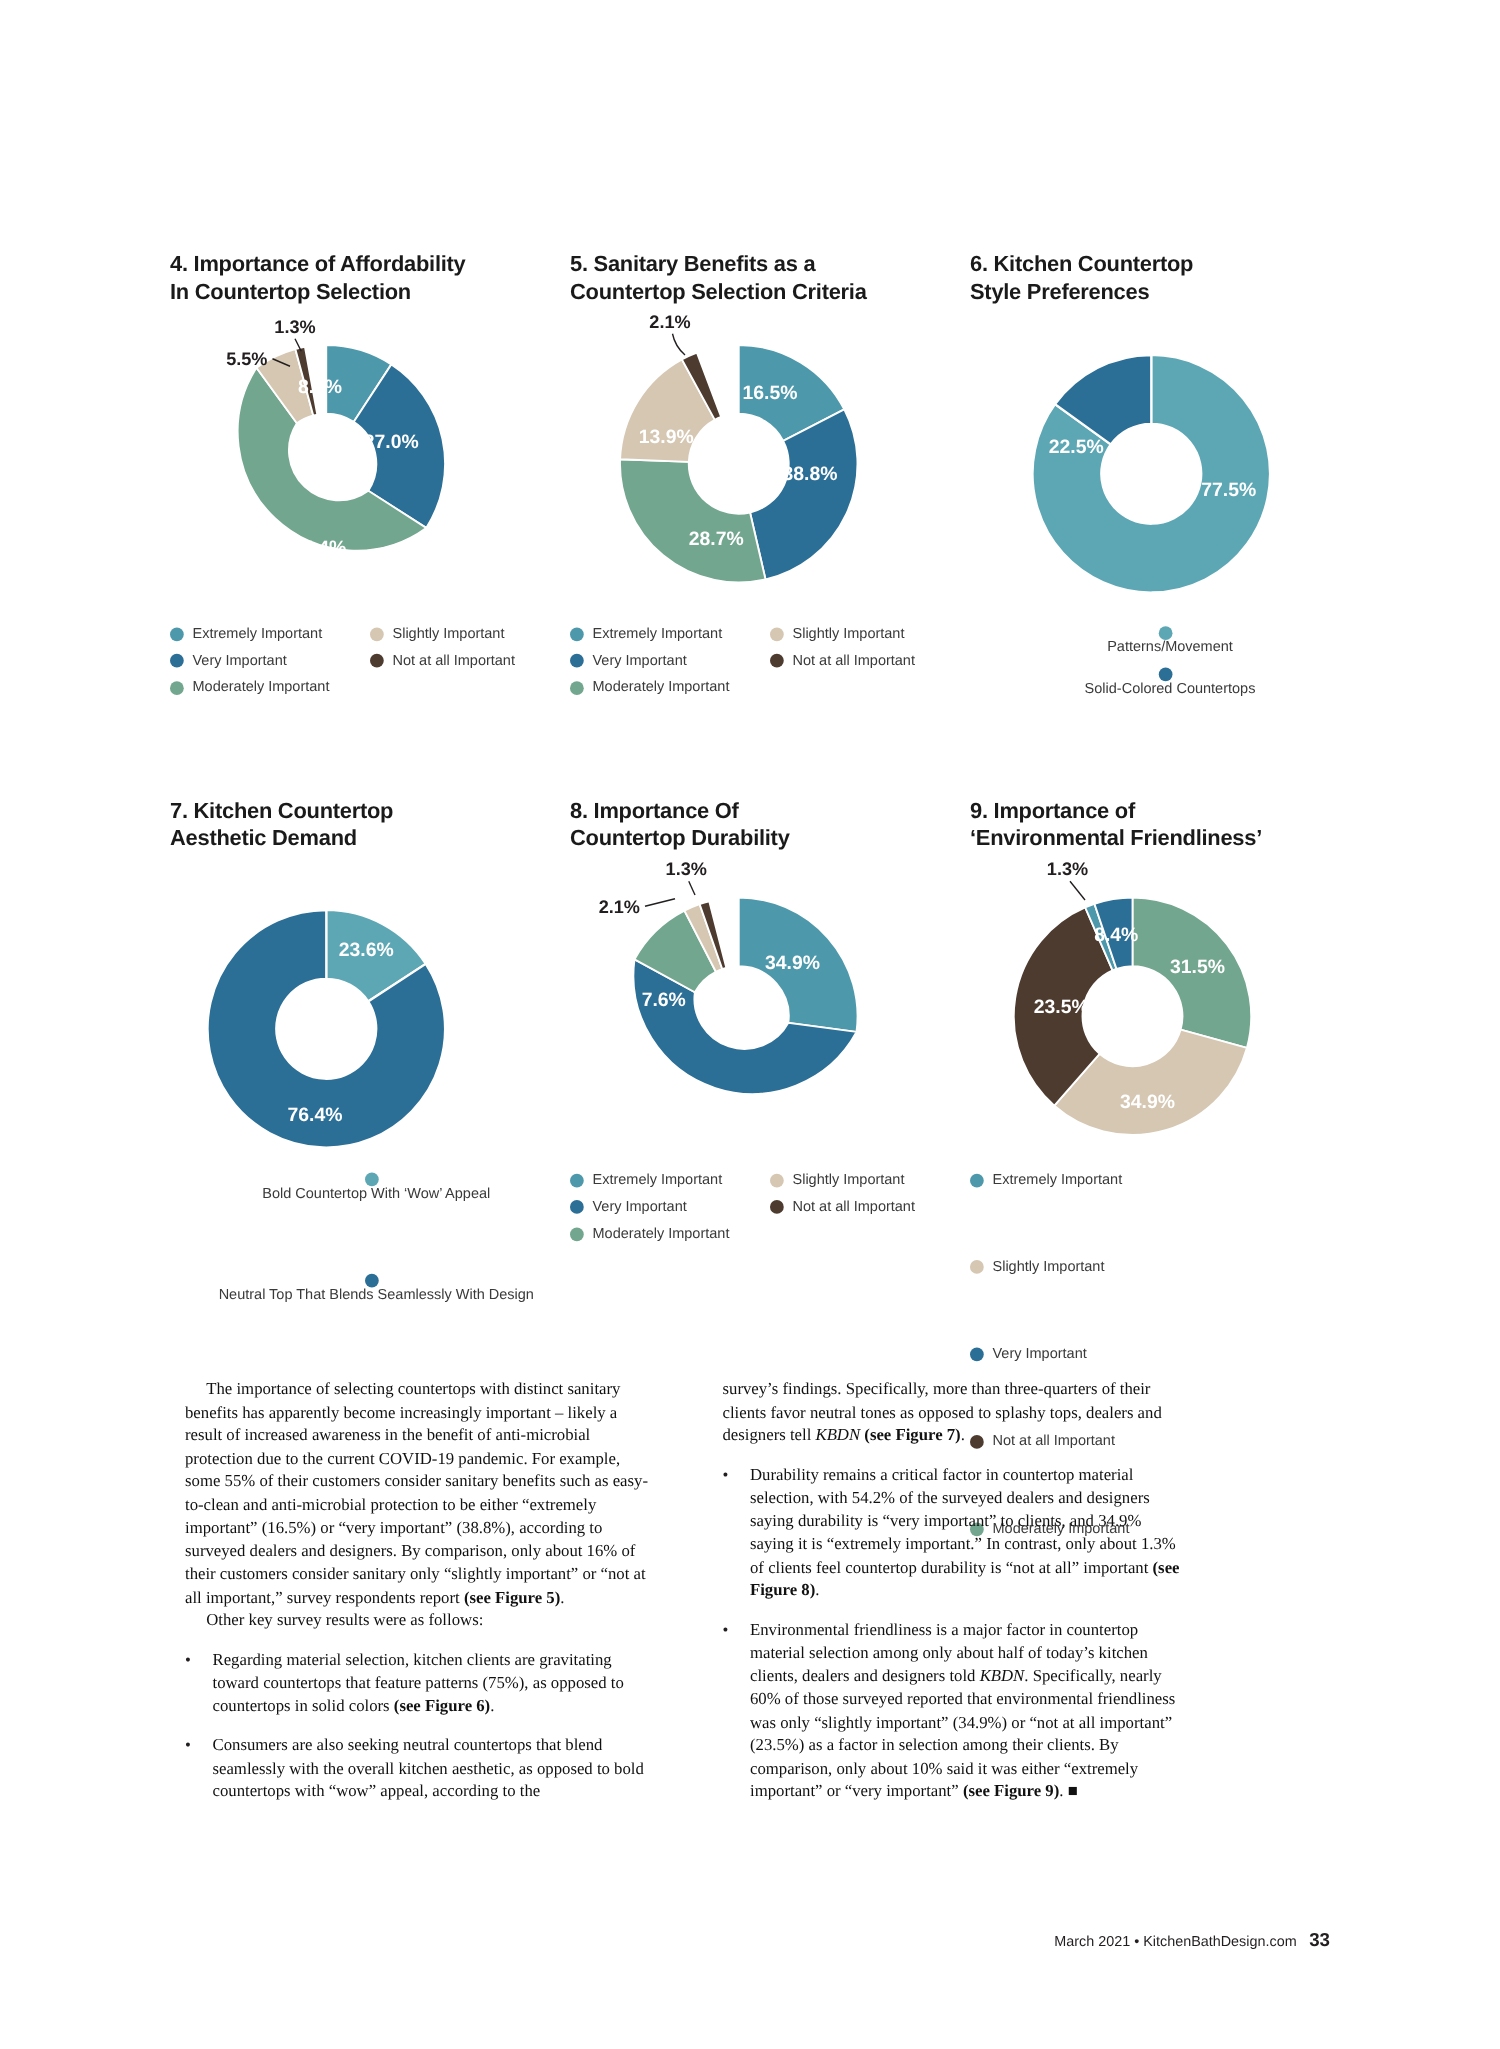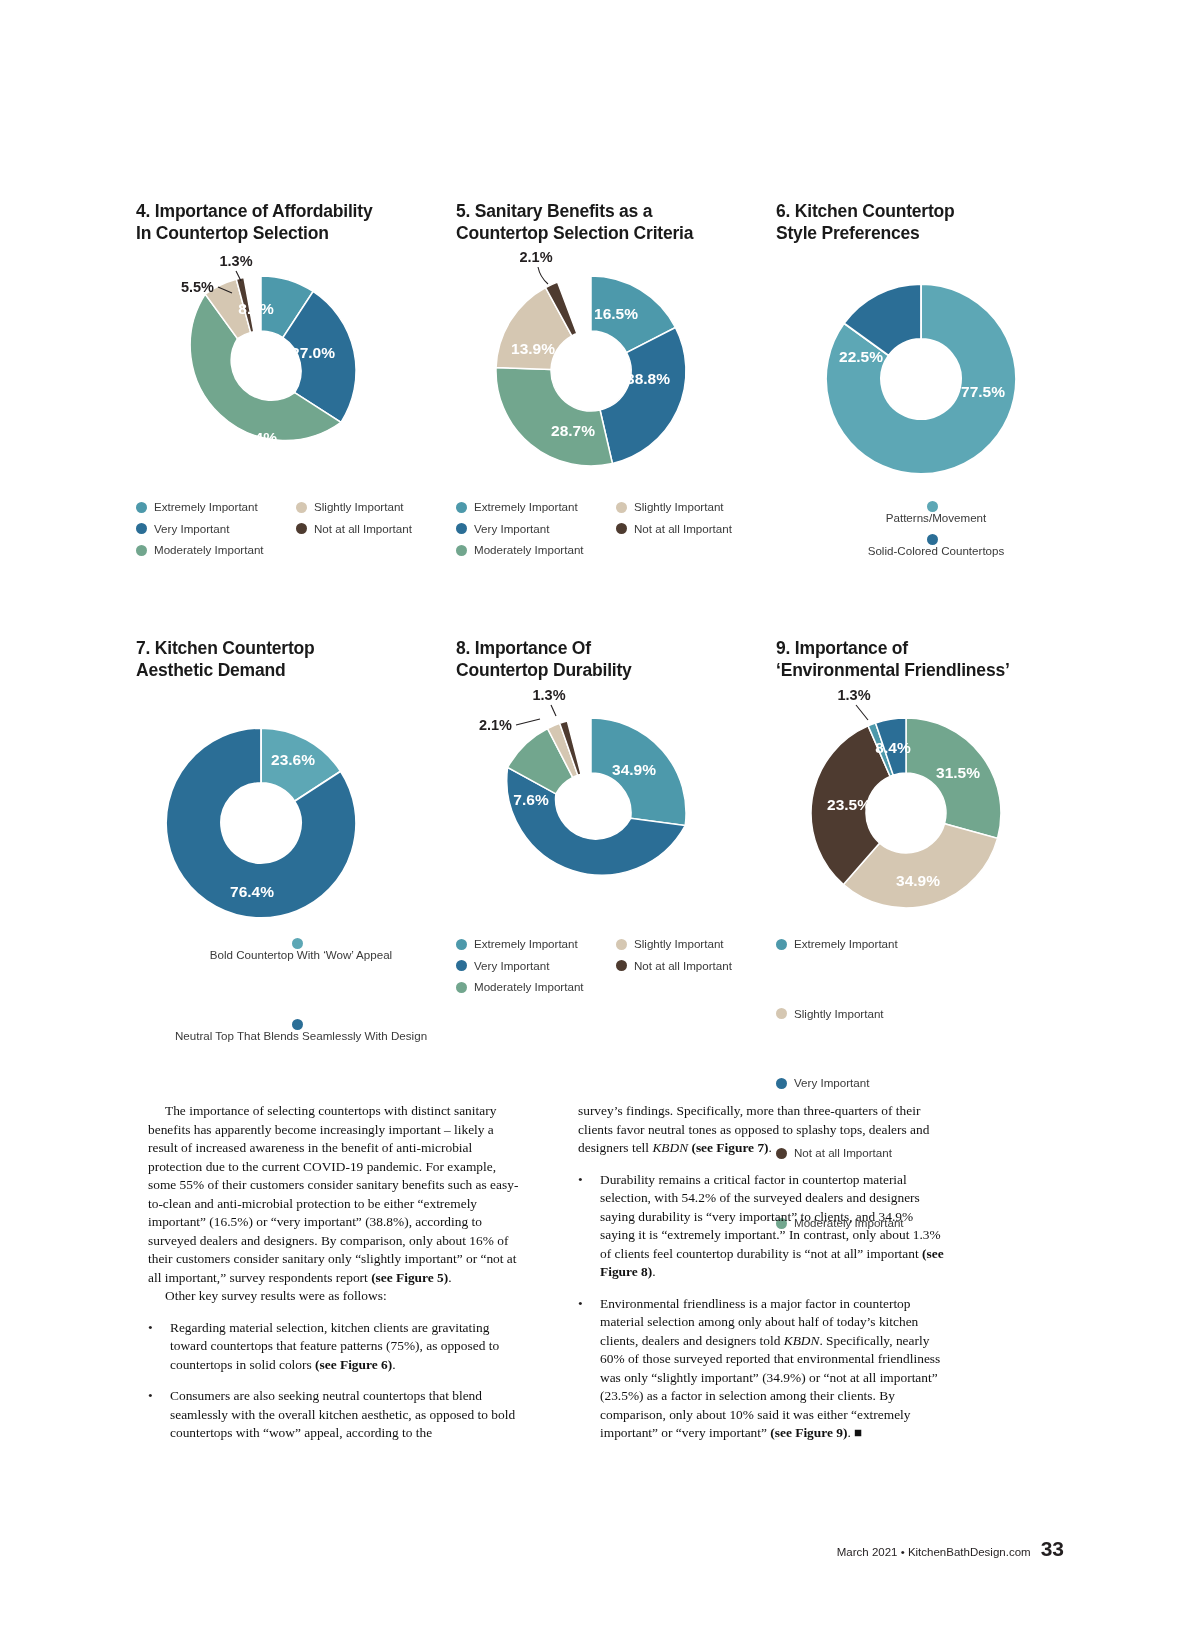--- a/index.html
+++ b/index.html
@@ -97,21 +97,21 @@
   em { font-style: italic; }
   strong { font-weight: bold; margin-top: 26px; }
 
   
   .footer {
     position: absolute;
     right: 136px; bottom: 78px;
     display: flex; align-items: baseline; gap: 10px;
   }
   .footer-text { font-size: 11.5px; color: #231f20; }
-  .footer-page { font-size: 21px; font-weight: bold; color: #231f20; }
+  .footer-page { font-size: 15px; font-weight: bold; color: #231f20; }
 </style>
 </head>
 <body>
 
 <div class="page">
 
   <div class="charts-row row1">
 
     <div class="chart-cell c1">
       <div class="chart-title">4. Importance of Affordability

